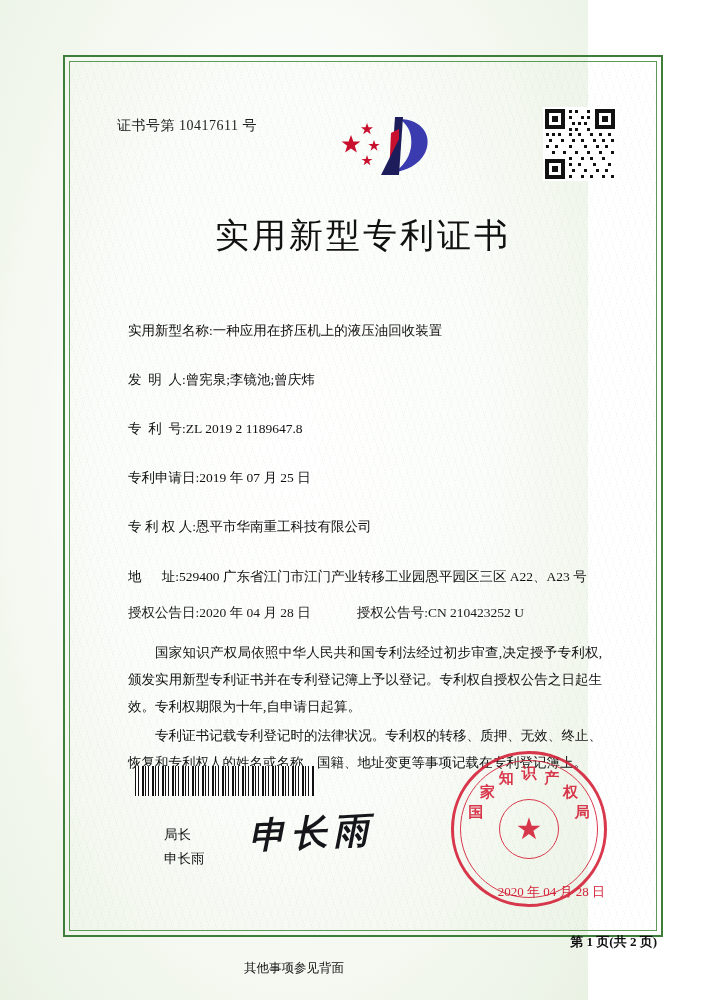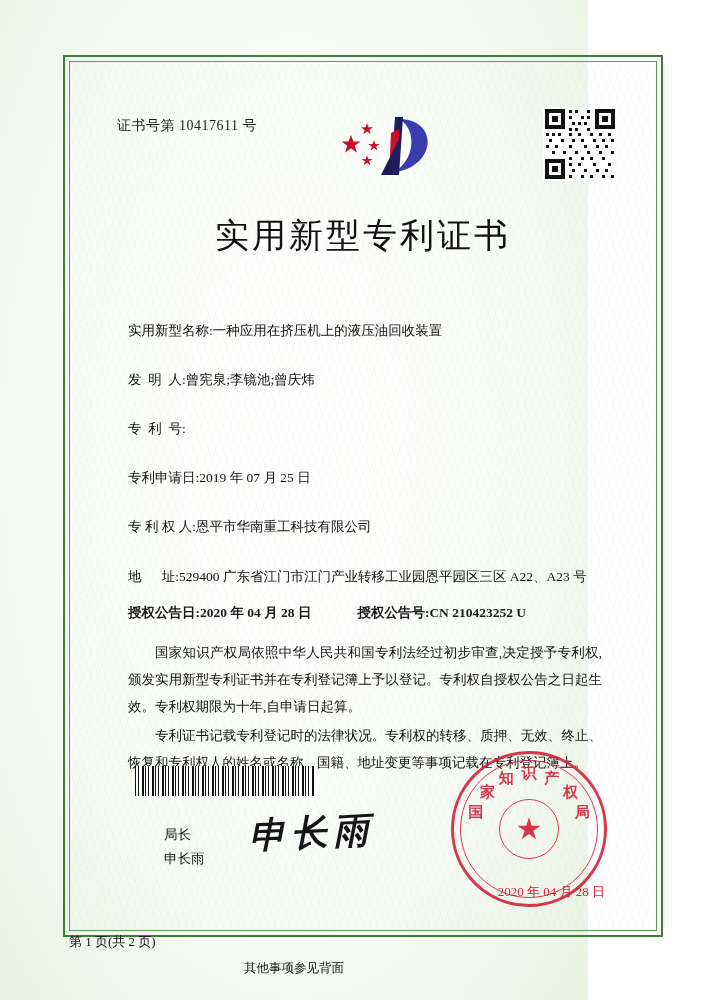--- a/index.html
+++ b/index.html
@@ -115,21 +115,20 @@
     color: #111;
     word-break: break-all;
   }
   .row.tight { margin-bottom: 14px; }
 
   .addr-val { line-height: 1.7; }
 
   .pubrow {
     display: flex;
     margin-bottom: 14px;
-    font-weight: bold;
   }
   .pubrow .seg { white-space: nowrap; }
   .pubrow .seg2 { margin-left: 46px; }
 
   
   .paras {
     position: absolute;
     left: 59px; top: 578px;
     width: 474px;
     font-size: 13.5px;
@@ -221,23 +220,24 @@
     right: 52px; top: 822px;
     font-size: 13px;
     color: #d5233a;
     white-space: nowrap;
   }
 
   
   .page-no {
     position: absolute;
     left: 0; right: 0; top: 872px;
-    text-align: left;
+    text-align: right;
     font-size: 13px;
     color: #111;
+    font-weight: bold;
   }
   .backnote {
     position: absolute;
     left: 0; right: 0; top: 960px;
     text-align: center;
     font-size: 12.5px;
     color: #111;
   }
 </style>
 </head>
@@ -346,20 +346,21 @@
       <div class="row">
         <span class="lbl">实用新型名称:</span>
         <span class="val">一种应用在挤压机上的液压油回收装置</span>
       </div>
       <div class="row">
         <span class="lbl">发  明  人:</span>
         <span class="val">曾宪泉;李镜池;曾庆炜</span>
       </div>
       <div class="row">
         <span class="lbl">专  利  号:</span>
+        <span class="val">ZL 2019 2 1189647.8</span>
       </div>
       <div class="row">
         <span class="lbl">专利申请日:</span>
         <span class="val">2019 年 07 月 25 日</span>
       </div>
       <div class="row">
         <span class="lbl">专 利 权 人:</span>
         <span class="val">恩平市华南重工科技有限公司</span>
       </div>
       <div class="row tight">

